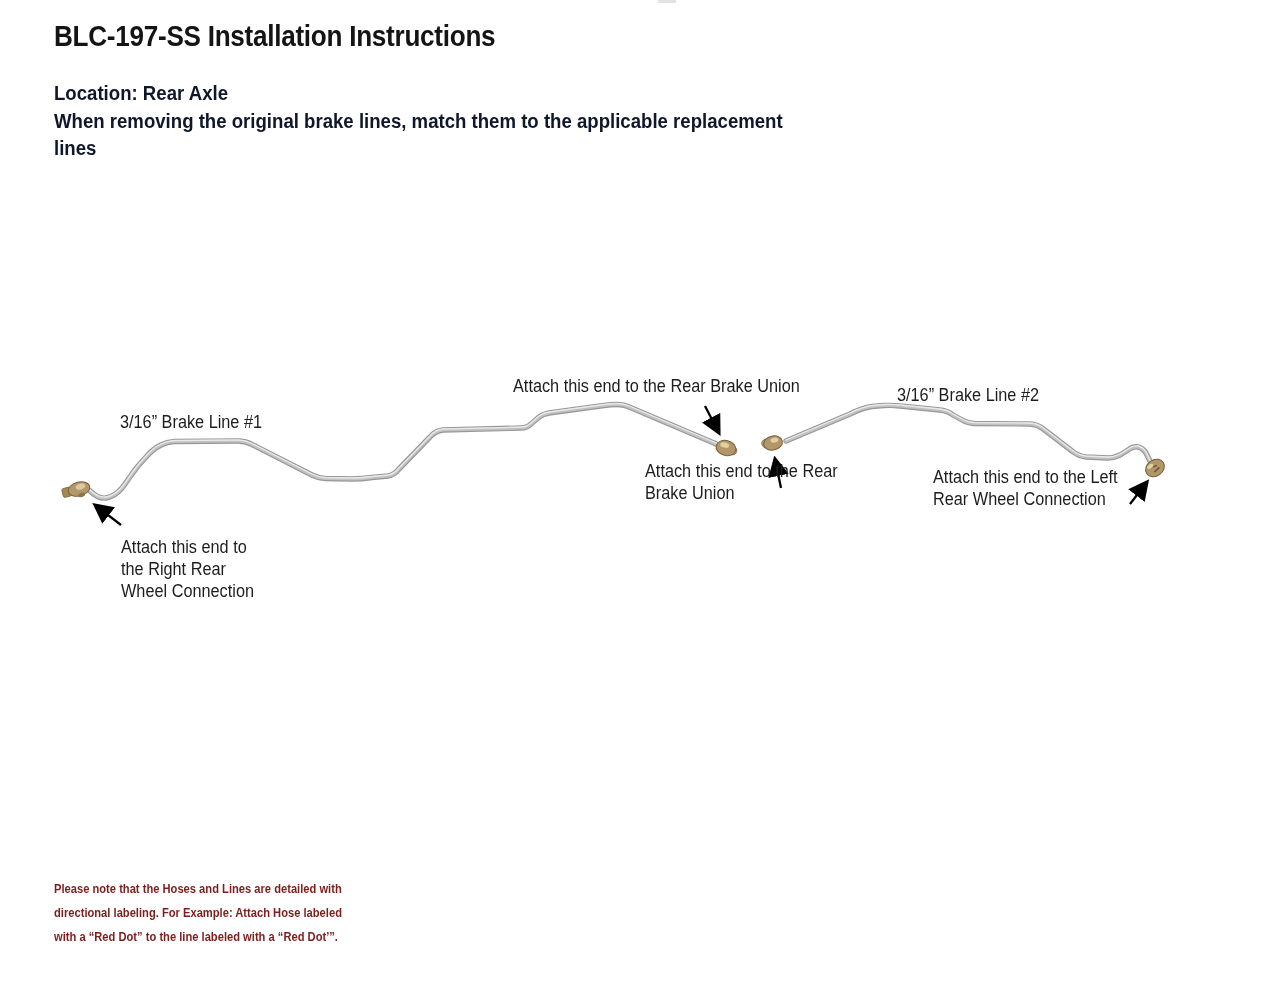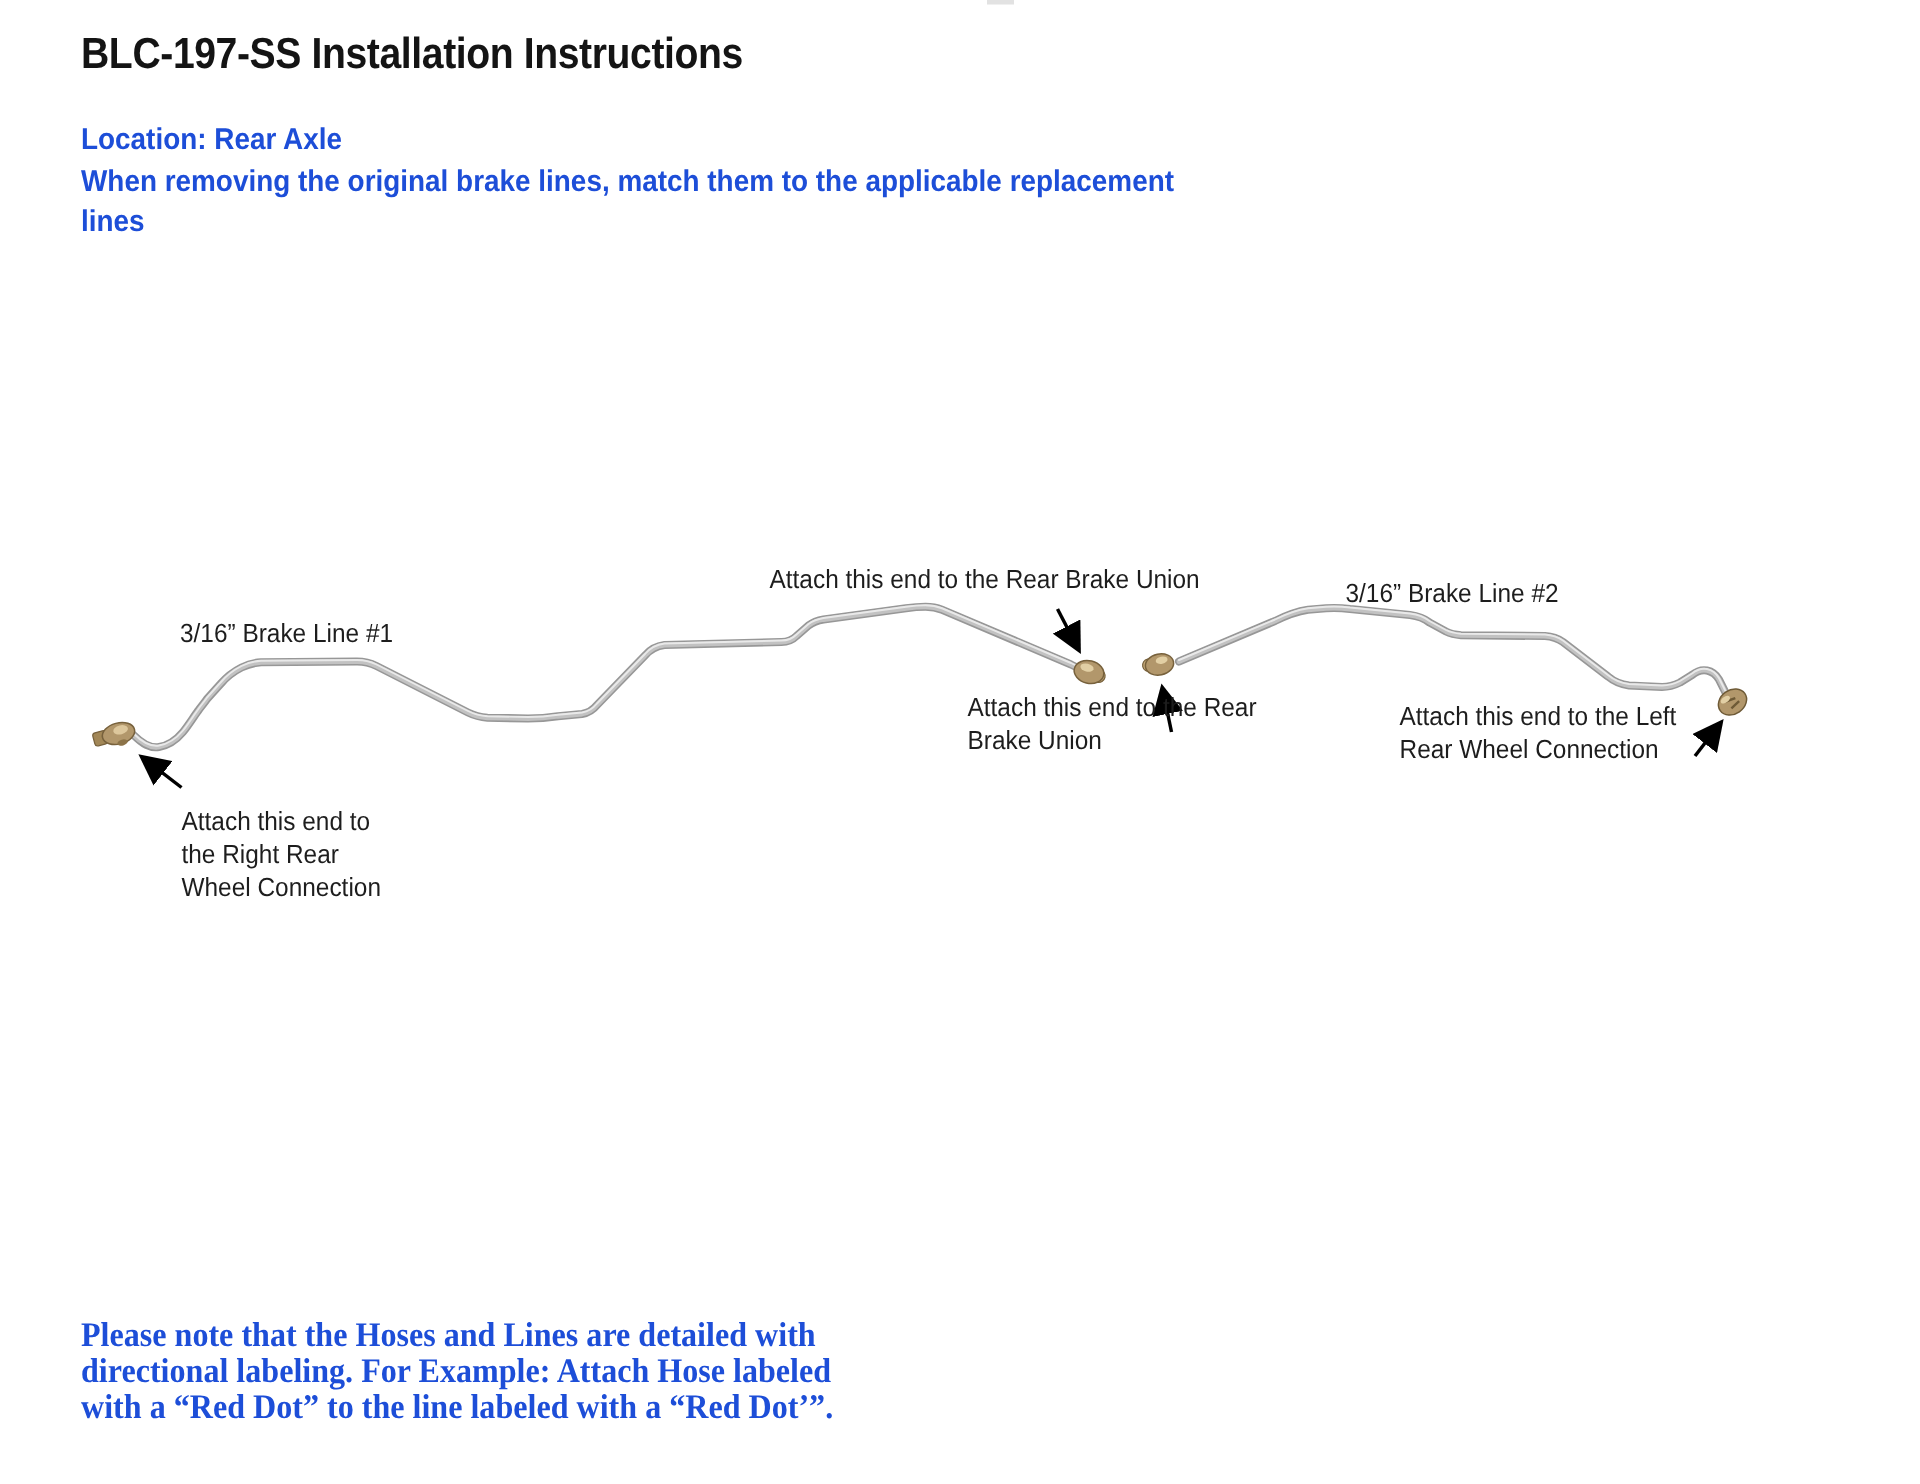--- a/index.html
+++ b/index.html
@@ -8,24 +8,24 @@
     background:#ffffff;color:#1b1b1b;
     font-family:"Liberation Sans", sans-serif;
   }
   .abs{position:absolute;}
   .condensed{transform:scaleX(.93);transform-origin:0 0;white-space:nowrap;}
   .page-title{
     left:54px;top:20px;font-size:29px;font-weight:700;letter-spacing:-.3px;
     transform:scaleX(.9);transform-origin:0 0;white-space:nowrap;color:#141414;
   }
   .header-block{
-    left:54px;top:80px;font-size:20px;font-weight:700;line-height:27.6px;color:#1d4ed8;
+    left:54px;top:80px;font-size:20px;font-weight:700;line-height:27.6px;color:#0f172a;
   }
   .footer-block{
-    left:54px;top:878px;font-size:23px;font-weight:700;line-height:23.8px;color:#1d4ed8;font-family:Liberation Serif, serif;
+    left:54px;top:878px;font-size:12px;font-weight:700;line-height:23.8px;color:#7f1d1d;
   }
   .diagram-label{
     font-size:17.5px;font-weight:400;color:#1d1d1d;line-height:22px;
   }
   svg{position:absolute;left:0;top:0;}
   .tube-base{fill:none;stroke:#979797;stroke-width:5.4;stroke-linejoin:round;stroke-linecap:round;}
   .tube-mid{fill:none;stroke:#c2c2c2;stroke-width:3.2;stroke-linejoin:round;stroke-linecap:round;}
   .tube-hi{fill:none;stroke:#e9e9e9;stroke-width:1.3;stroke-linejoin:round;stroke-linecap:round;}
   .callout-arrow{stroke:#000;stroke-width:2.3;}
   .artifact{left:658px;top:0;width:18px;height:3px;background:#e2e2e2;}

